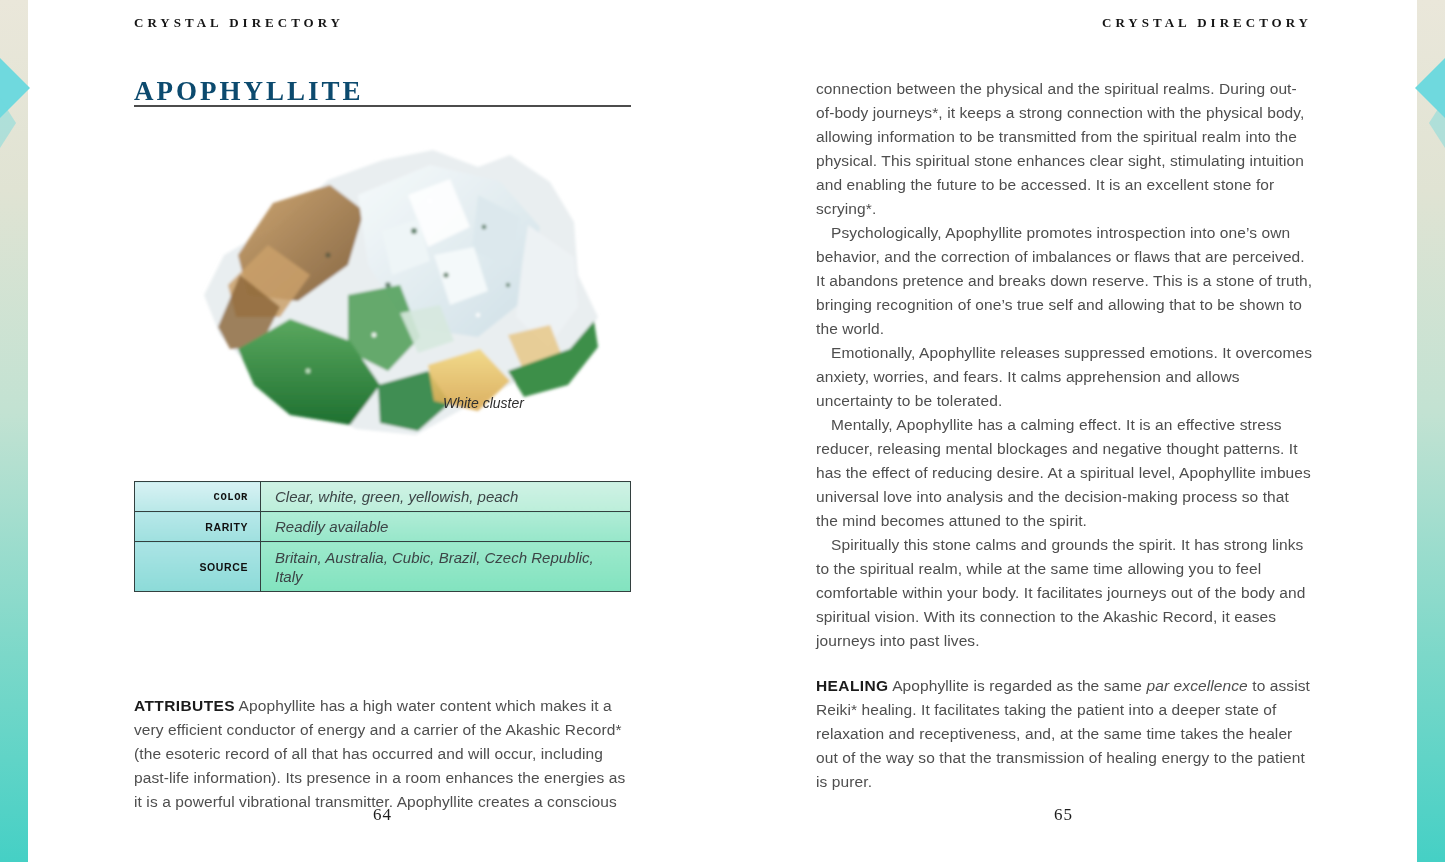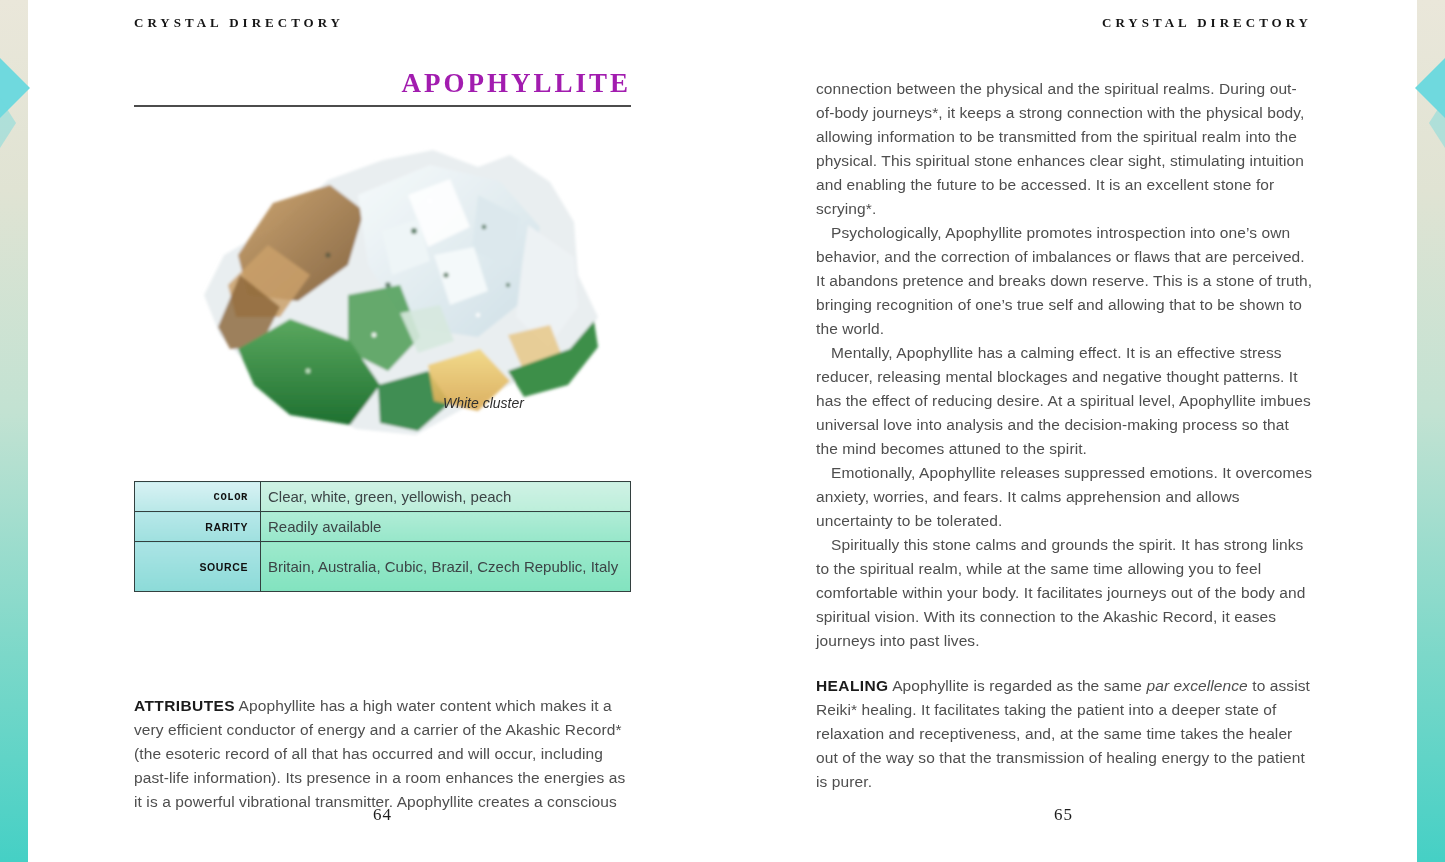--- a/index.html
+++ b/index.html
@@ -22,41 +22,41 @@
     clip-path:polygon(100% 0, 0 50%, 100% 100%); }
   .chev.soft-r { right:0; top:98px; width:16px; height:50px; opacity:.45;
     clip-path:polygon(100% 0, 0 50%, 100% 100%); }
 
   
   .running-header { position:absolute; top:15px; width:497px;
     font-family:"Liberation Serif", serif; font-size:13px; font-weight:700;
     letter-spacing:4px; color:#161616; }
   .running-header.lp { left:134px; text-align:left; }
   .running-header.rp { left:815px; text-align:right; }
-  .page-title { position:absolute; left:134px; top:68px; width:497px; text-align:right;
+  .page-title { position:absolute; left:134px; top:76px; width:497px; text-align:left;
     font-family:"Liberation Serif", serif; font-size:27px; font-weight:700;
-    letter-spacing:3px; color:#a21caf; }
+    letter-spacing:3px; color:#0c4a6e; }
   .title-rule { position:absolute; left:134px; top:105px; width:497px; height:2px;
     background:#4c4c4c; }
 
   
   .crystal-wrap { position:absolute; left:178px; top:135px; width:430px; height:308px; }
   .photo-caption { position:absolute; left:443px; top:395px;
     font-size:14px; font-style:italic; color:#2f2f2f; }
 
   
   .props-table { position:absolute; left:134px; top:481px; width:497px;
     border-collapse:collapse; table-layout:fixed;
     border:1px solid var(--table_border,#33403f); }
   .props-table td { border:1px solid var(--table_border,#33403f); vertical-align:middle; }
   .props-table col.c-label { width:126px; }
   td.row-label { text-align:right; padding:4px 12px 4px 4px; font-size:10.5px;
     font-weight:700; letter-spacing:.6px; color:#101010; }
-  td.row-value { text-align:left; padding:5px 10px 5px 7px; font-size:15px;
-    line-height:19px; color:#3c4446; }
+  td.row-value { text-align:left; padding:5px 10px 5px 14px; font-size:15px;
+    line-height:19px; color:#3c4446;font-style:italic; }
   tr.r0 { height:30px; } tr.r1 { height:51px; } tr.r2 { height:30px; } tr.r3 { height:50px; }
   tr.r0 td.row-label { background:linear-gradient(#d7f2f4,#b9e8e8);font-family:Liberation Mono, monospace; }
   tr.r1 td.row-label { background:linear-gradient(#cdeef0,#a6e3e2); }
   tr.r2 td.row-label { background:linear-gradient(#b7e8e9,#9fe0df); }
   tr.r3 td.row-label { background:linear-gradient(#abe4e5,#8cdbd8); }
   tr.r0 td.row-value { background:linear-gradient(#cff2e5,#bceeda); }
   tr.r1 td.row-value { background:linear-gradient(#c5f0df,#a7ead1); }
   tr.r2 td.row-value { background:linear-gradient(#b0ecd6,#97e7ca); }
   tr.r3 td.row-value { background:linear-gradient(#9de9cc,#82e3bf); }
 
@@ -180,22 +180,22 @@
       <span class="lead-label">ATTRIBUTES</span>
       <span>Apophyllite has a high water content which makes it a very efficient conductor of energy and a carrier of the Akashic Record* (the esoteric record of all that has occurred and will occur, including past-life information). Its presence in a room enhances the energies as it is a powerful vibrational transmitter. Apophyllite creates a conscious</span>
     </p>
   </div>
 
   <div class="page-number lp">64</div>
 
   <div class="body-col right-col">
     <p>connection between the physical and the spiritual realms. During out-of-body journeys*, it keeps a strong connection with the physical body, allowing information to be transmitted from the spiritual realm into the physical. This spiritual stone enhances clear sight, stimulating intuition and enabling the future to be accessed. It is an excellent stone for scrying*.</p>
     <p class="indent">Psychologically, Apophyllite promotes introspection into one’s own behavior, and the correction of imbalances or flaws that are perceived. It abandons pretence and breaks down reserve. This is a stone of truth, bringing recognition of one’s true self and allowing that to be shown to the world.</p>
+    <p class="indent">Emotionally, Apophyllite releases suppressed emotions. It overcomes anxiety, worries, and fears. It calms apprehension and allows uncertainty to be tolerated.</p>
     <p class="indent">Mentally, Apophyllite has a calming effect. It is an effective stress reducer, releasing mental blockages and negative thought patterns. It has the effect of reducing desire. At a spiritual level, Apophyllite imbues universal love into analysis and the decision-making process so that the mind becomes attuned to the spirit.</p>
-    <p class="indent">Emotionally, Apophyllite releases suppressed emotions. It overcomes anxiety, worries, and fears. It calms apprehension and allows uncertainty to be tolerated.</p>
     <p class="indent">Spiritually this stone calms and grounds the spirit. It has strong links to the spiritual realm, while at the same time allowing you to feel comfortable within your body. It facilitates journeys out of the body and spiritual vision. With its connection to the Akashic Record, it eases journeys into past lives.</p>
   </div>
 
   <div class="body-col healing-block">
     <p>
       <span class="lead-label">HEALING</span>
       <span>Apophyllite is regarded as the same </span><em>par excellence</em><span> to assist Reiki* healing. It facilitates taking the patient into a deeper state of relaxation and receptiveness, and, at the same time takes the healer out of the way so that the transmission of healing energy to the patient is purer.</span>
     </p>
   </div>
 

